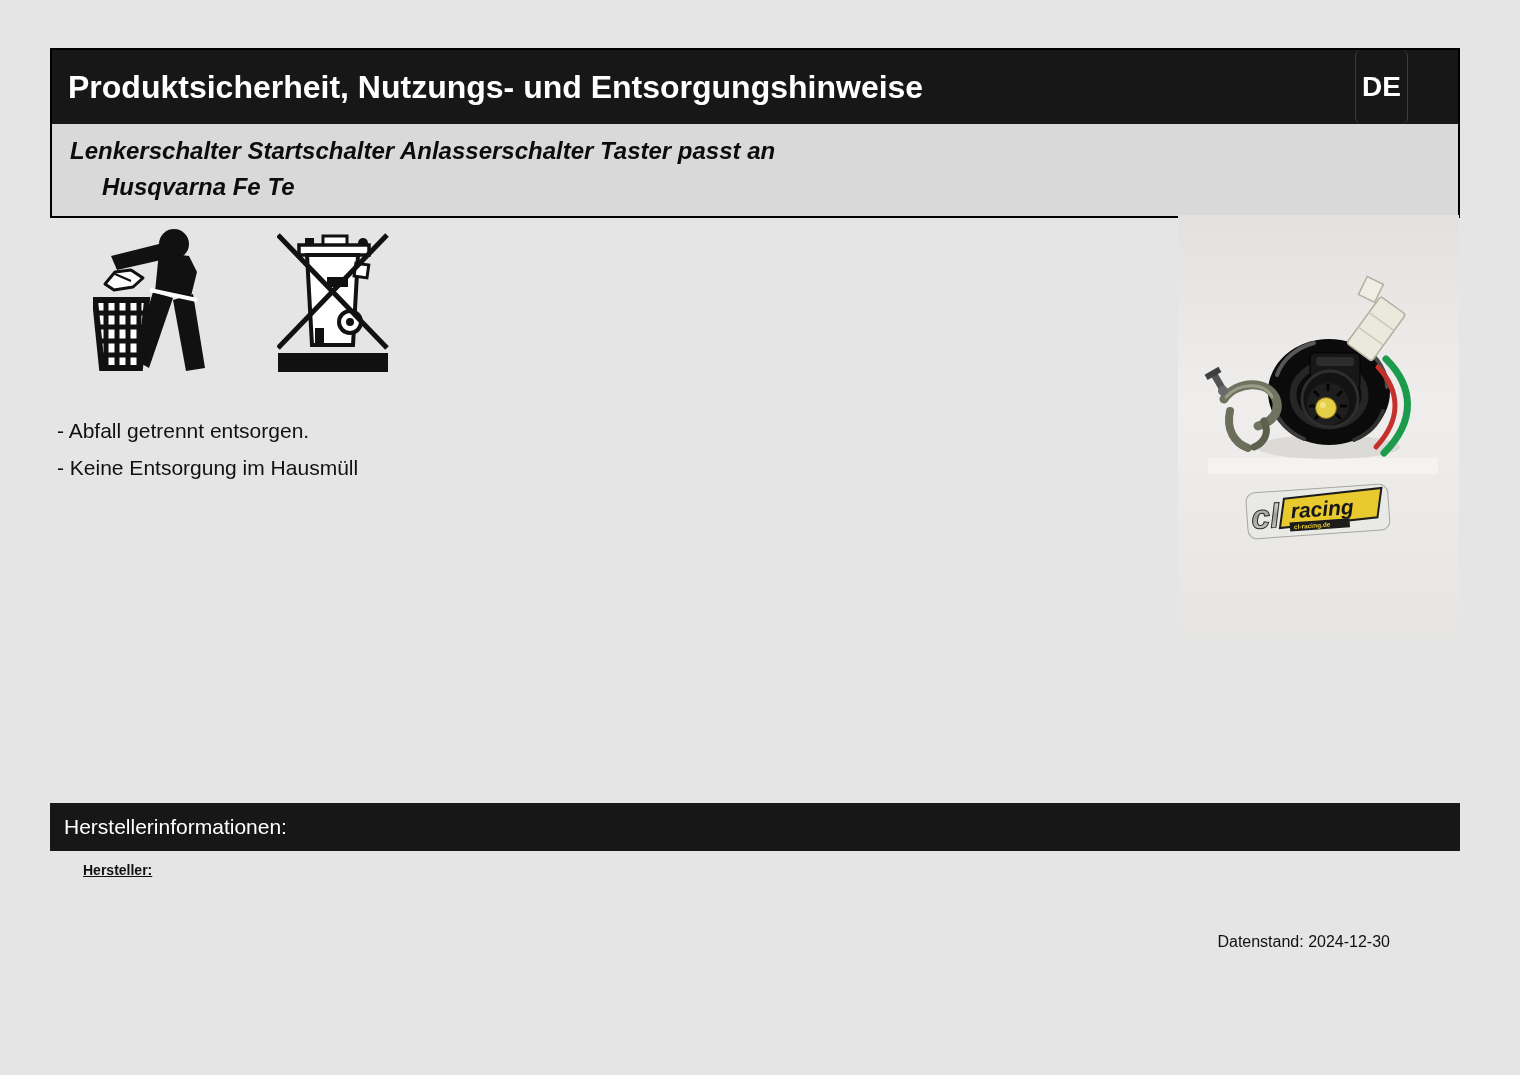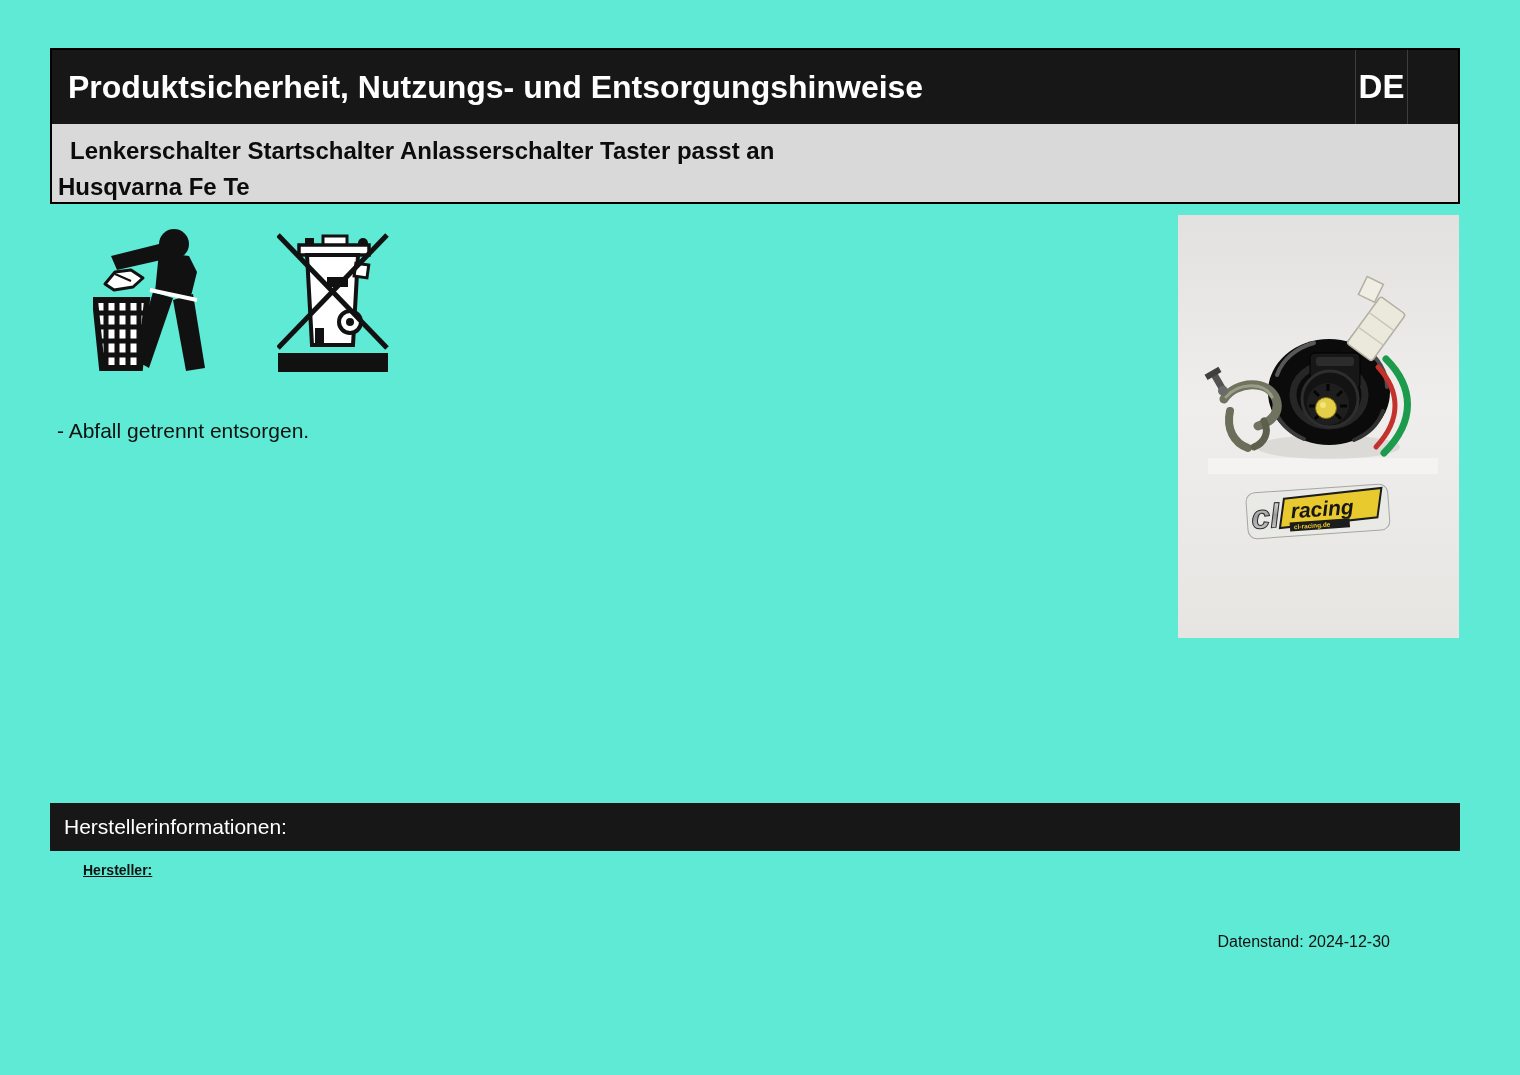--- a/index.html
+++ b/index.html
@@ -1,38 +1,38 @@
 <!DOCTYPE html>
 <html><head>
 <meta charset="utf-8">
 <style>
   html,body{margin:0;padding:0;background:#fff;}
   .page{
-    position:relative;width:1520px;height:1075px;background:#5eead4;overflow:hidden;
+    position:relative;width:1520px;height:1075px;background:#e5e5e5;overflow:hidden;
     font-family:"Liberation Sans", sans-serif;color:#111;
   }
   
   .header-table{position:absolute;left:50px;top:48px;width:1410px;box-sizing:border-box;border:2px solid #000;}
   .header-bar{position:relative;height:74px;background:#171717;}
   .header-title{
     position:absolute;left:16px;top:0;height:74px;line-height:74px;
     color:#fff;font-size:32px;font-weight:bold;white-space:nowrap;
   }
   .lang-cell{
     position:absolute;left:1303px;top:0;width:53px;height:74px;box-sizing:border-box;
     border-left:1px solid #3d3d3d;border-right:1px solid #3d3d3d;
-    color:#fff;font-size:33px;font-weight:bold;text-align:center;line-height:74px;
-  }
-  .subtitle-bar{position:relative;height:78px;background:#d9d9d9;}
+    color:#fff;font-size:28px;font-weight:bold;text-align:center;line-height:74px;border-radius:6px;
+  }
+  .subtitle-bar{position:relative;height:92px;background:#d9d9d9;font-style:italic;}
   .product-name{
     position:absolute;left:3px;top:9px;color:#0c0c0c;
     font-size:24px;font-weight:bold;line-height:36px;white-space:nowrap;
   }
   .product-name .l1{padding-left:15px;}
-  .product-name .l2{padding-left:3px;}
+  .product-name .l2{padding-left:3px;margin-left:44px;}
   .codes{
     position:absolute;right:52px;top:10px;text-align:right;color:#0c0c0c;
     font-size:21px;font-weight:bold;line-height:34px;white-space:nowrap;
   }
   
   .icon-tidyman{position:absolute;left:93px;top:228px;width:114px;height:144px;}
   .icon-weee{position:absolute;left:277px;top:230px;width:112px;height:142px;}
   
   .notes{position:absolute;left:57px;top:412px;font-size:21px;line-height:37px;color:#111;}
   
@@ -104,20 +104,21 @@
     <circle cx="73" cy="92" r="11" fill="#fff" stroke="#111" stroke-width="4"></circle>
     <circle cx="73" cy="92" r="4" fill="#111"></circle>
     <rect x="38" y="98" width="9" height="17" fill="#111"></rect>
     <line x1="1" y1="5" x2="110" y2="118" stroke="#111" stroke-width="5"></line>
     <line x1="110" y1="5" x2="1" y2="118" stroke="#111" stroke-width="5"></line>
     <rect x="1" y="123" width="110" height="19" fill="#111"></rect>
   </svg>
 
   <div class="notes">
     <div>- Abfall getrennt entsorgen.</div>
+    <div>- Keine Entsorgung im Hausmüll</div>
   </div>
 
   <svg class="photo" viewBox="0 0 281 423" xmlns="http://www.w3.org/2000/svg">
     <defs>
       <linearGradient id="pbg" x1="0" y1="0" x2="0" y2="1">
         <stop offset="0" stop-color="#e2e1df"></stop>
         <stop offset="0.45" stop-color="#efeeec"></stop>
         <stop offset="1" stop-color="#e6e5e2"></stop>
       </linearGradient>
       <linearGradient id="chrome" x1="0" y1="0" x2="0" y2="1">

